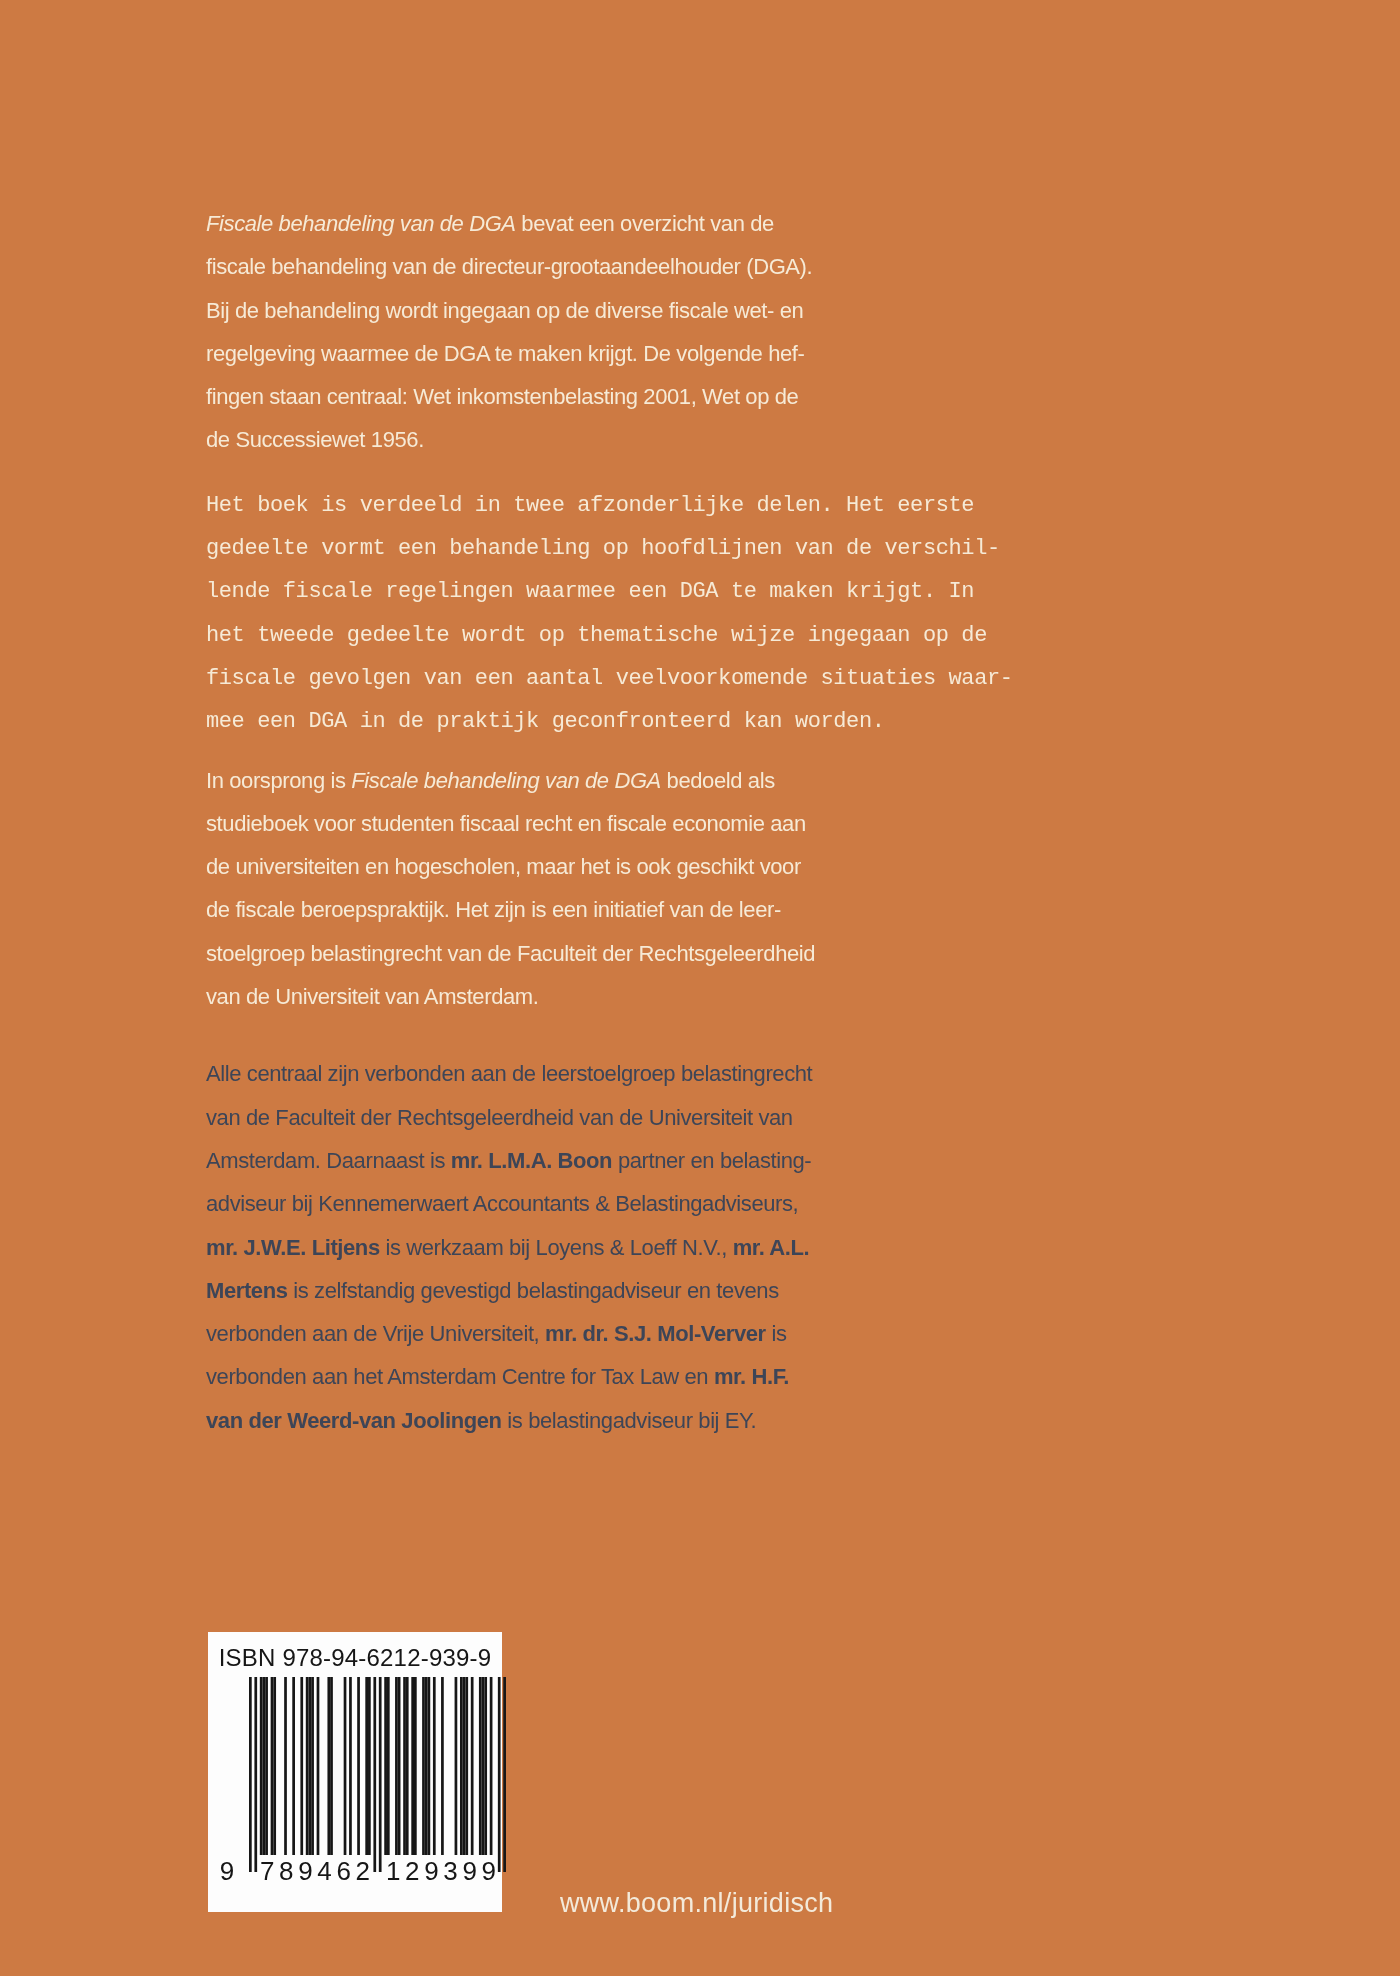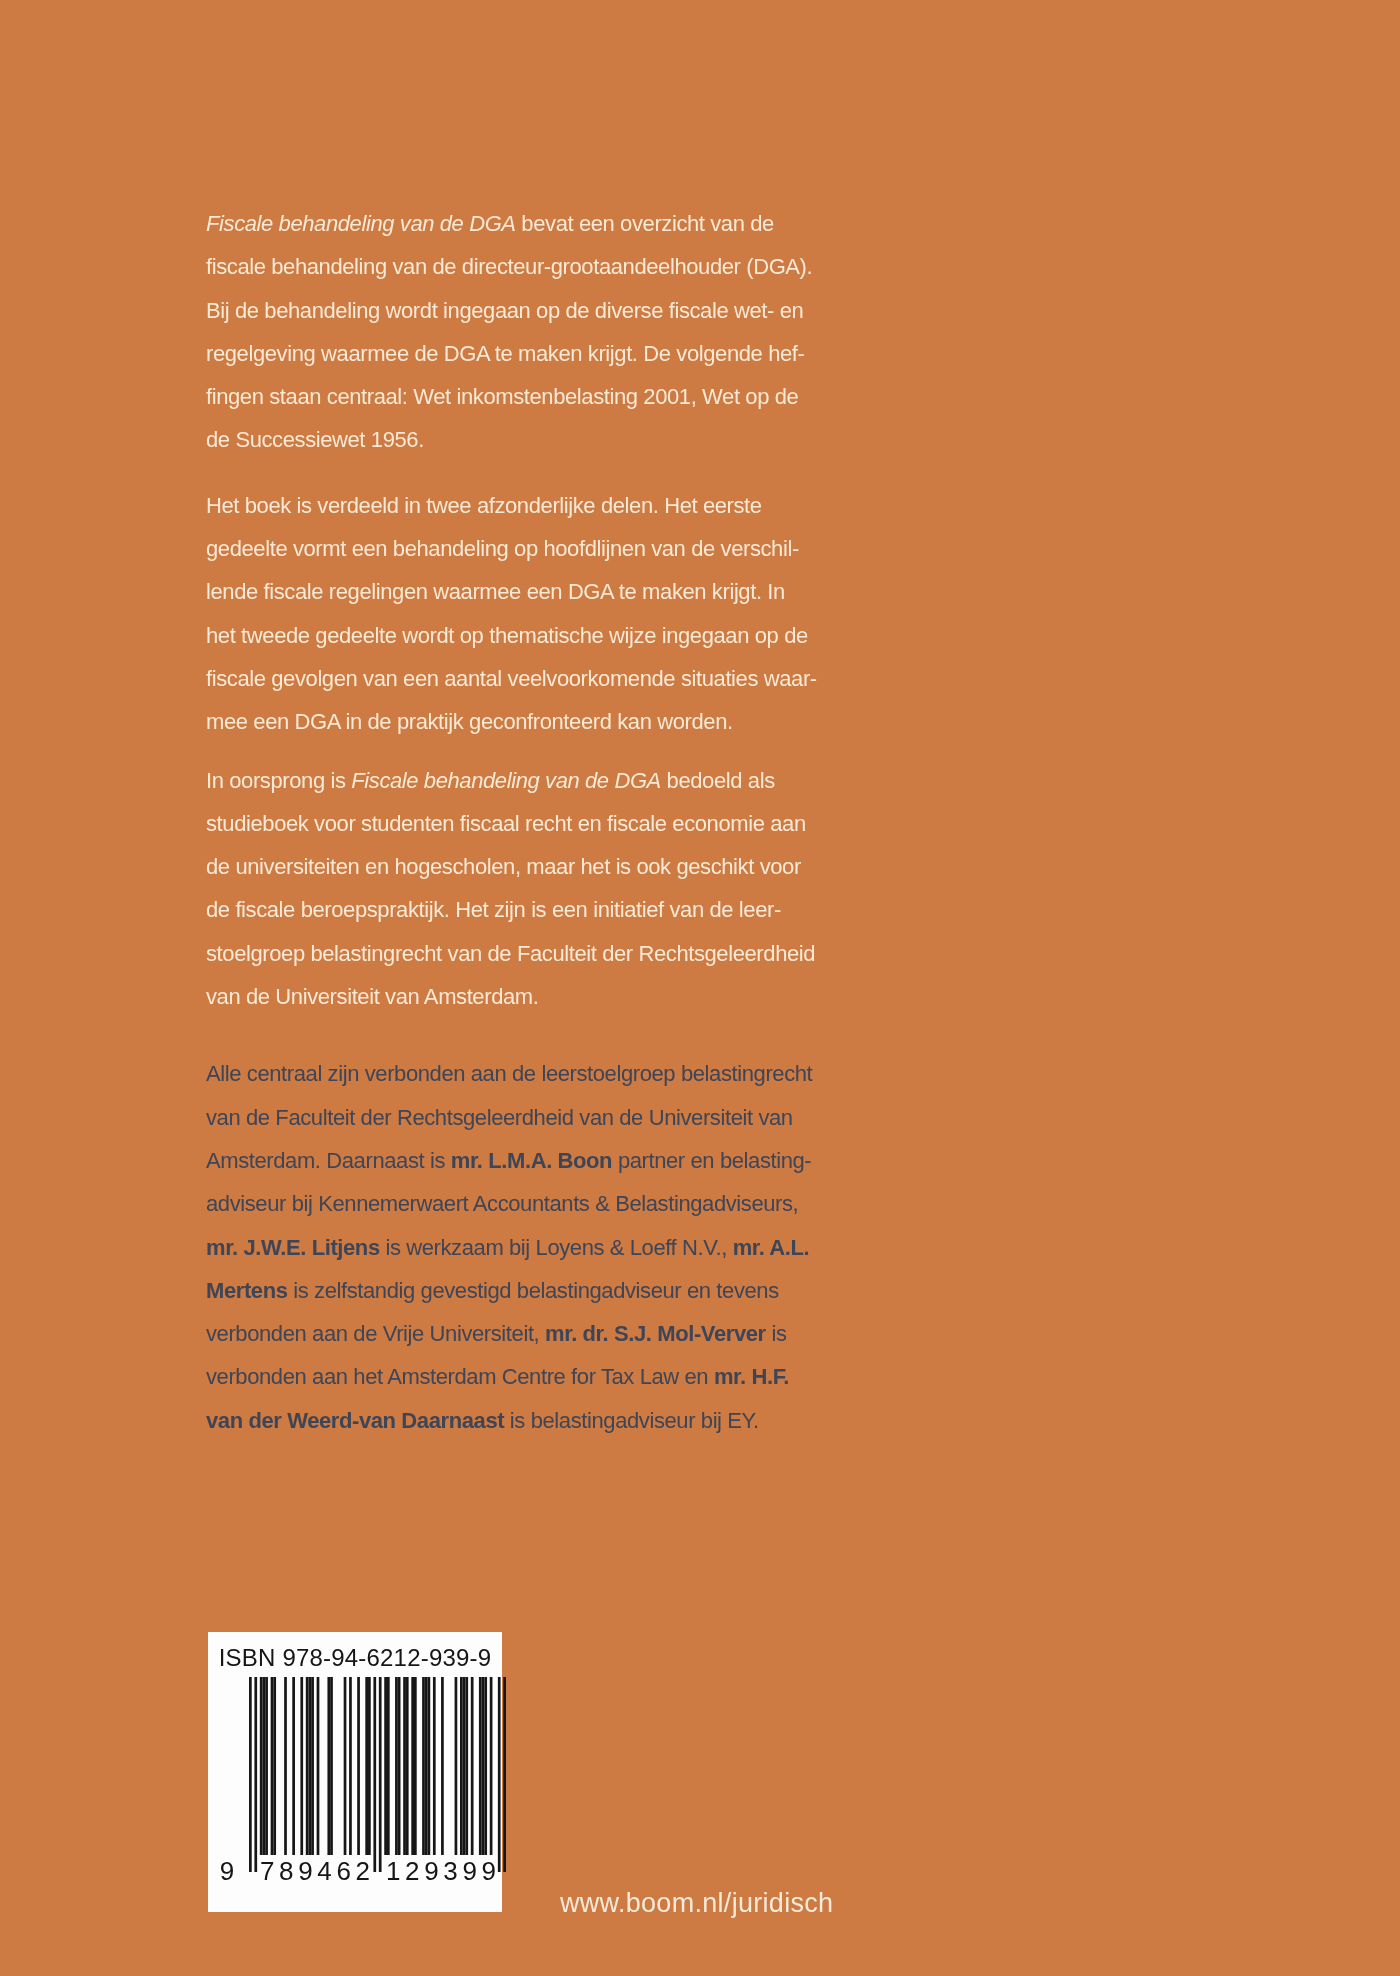--- a/index.html
+++ b/index.html
@@ -20,21 +20,21 @@
   .cover{position:absolute;inset:0;}
   .text-block{
     position:absolute;
     left:206px;top:202px;
     width:760px;
   }
   .para{margin:0;}
   .para.cream{color:var(--cream);}
   .para.dark{color:var(--dark);}
   .para.mb1{margin-bottom:22px;}
-  .para.mb2{margin-bottom:15px;}
+  .para.mb2{margin-bottom:15px;font-family:Liberation Mono, monospace;}
   .para.mb3{margin-bottom:34px;}
   .line{
     white-space:nowrap;
     font-size:22px;
     line-height:43.3px;
     letter-spacing:-0.4px;
     font-weight:400;
   }
   .line .it{font-style:italic;}
   .line .bd{font-weight:700;}
@@ -108,21 +108,21 @@
       </div>
       <div class="para dark ">
         <div class="line"><span>Alle centraal zijn verbonden aan de leerstoelgroep belastingrecht</span></div>
         <div class="line"><span>van de Faculteit der Rechtsgeleerdheid van de Universiteit van</span></div>
         <div class="line"><span>Amsterdam. Daarnaast is </span><span class="bd">mr. L.M.A. Boon</span><span> partner en belasting-</span></div>
         <div class="line"><span>adviseur bij Kennemerwaert Accountants &amp; Belastingadviseurs,</span></div>
         <div class="line"><span class="bd">mr. J.W.E. Litjens</span><span> is werkzaam bij Loyens &amp; Loeff N.V., </span><span class="bd">mr. A.L.</span></div>
         <div class="line"><span class="bd">Mertens</span><span> is zelfstandig gevestigd belastingadviseur en tevens</span></div>
         <div class="line"><span>verbonden aan de Vrije Universiteit, </span><span class="bd">mr. dr. S.J. Mol-Verver</span><span> is</span></div>
         <div class="line"><span>verbonden aan het Amsterdam Centre for Tax Law en </span><span class="bd">mr. H.F.</span></div>
-        <div class="line"><span class="bd">van der Weerd-van Daarnaast</span><span> is belastingadviseur bij EY.</span></div>
+        <div class="line"><span class="bd">van der Weerd-van Joolingen</span><span> is belastingadviseur bij EY.</span></div>
       </div>
     </div>
 
   <div class="isbn-box">
     <div class="isbn-label">ISBN 978-94-6212-939-9</div>
     <svg class="bars" id="barcode-svg" width="258" height="195">
         <rect x="0.00" y="0" width="2.71" height="195" fill="#161616"></rect>
         <rect x="5.41" y="0" width="2.71" height="195" fill="#161616"></rect>
         <rect x="10.82" y="0" width="2.71" height="178" fill="#161616"></rect>
         <rect x="13.53" y="0" width="2.71" height="178" fill="#161616"></rect>

